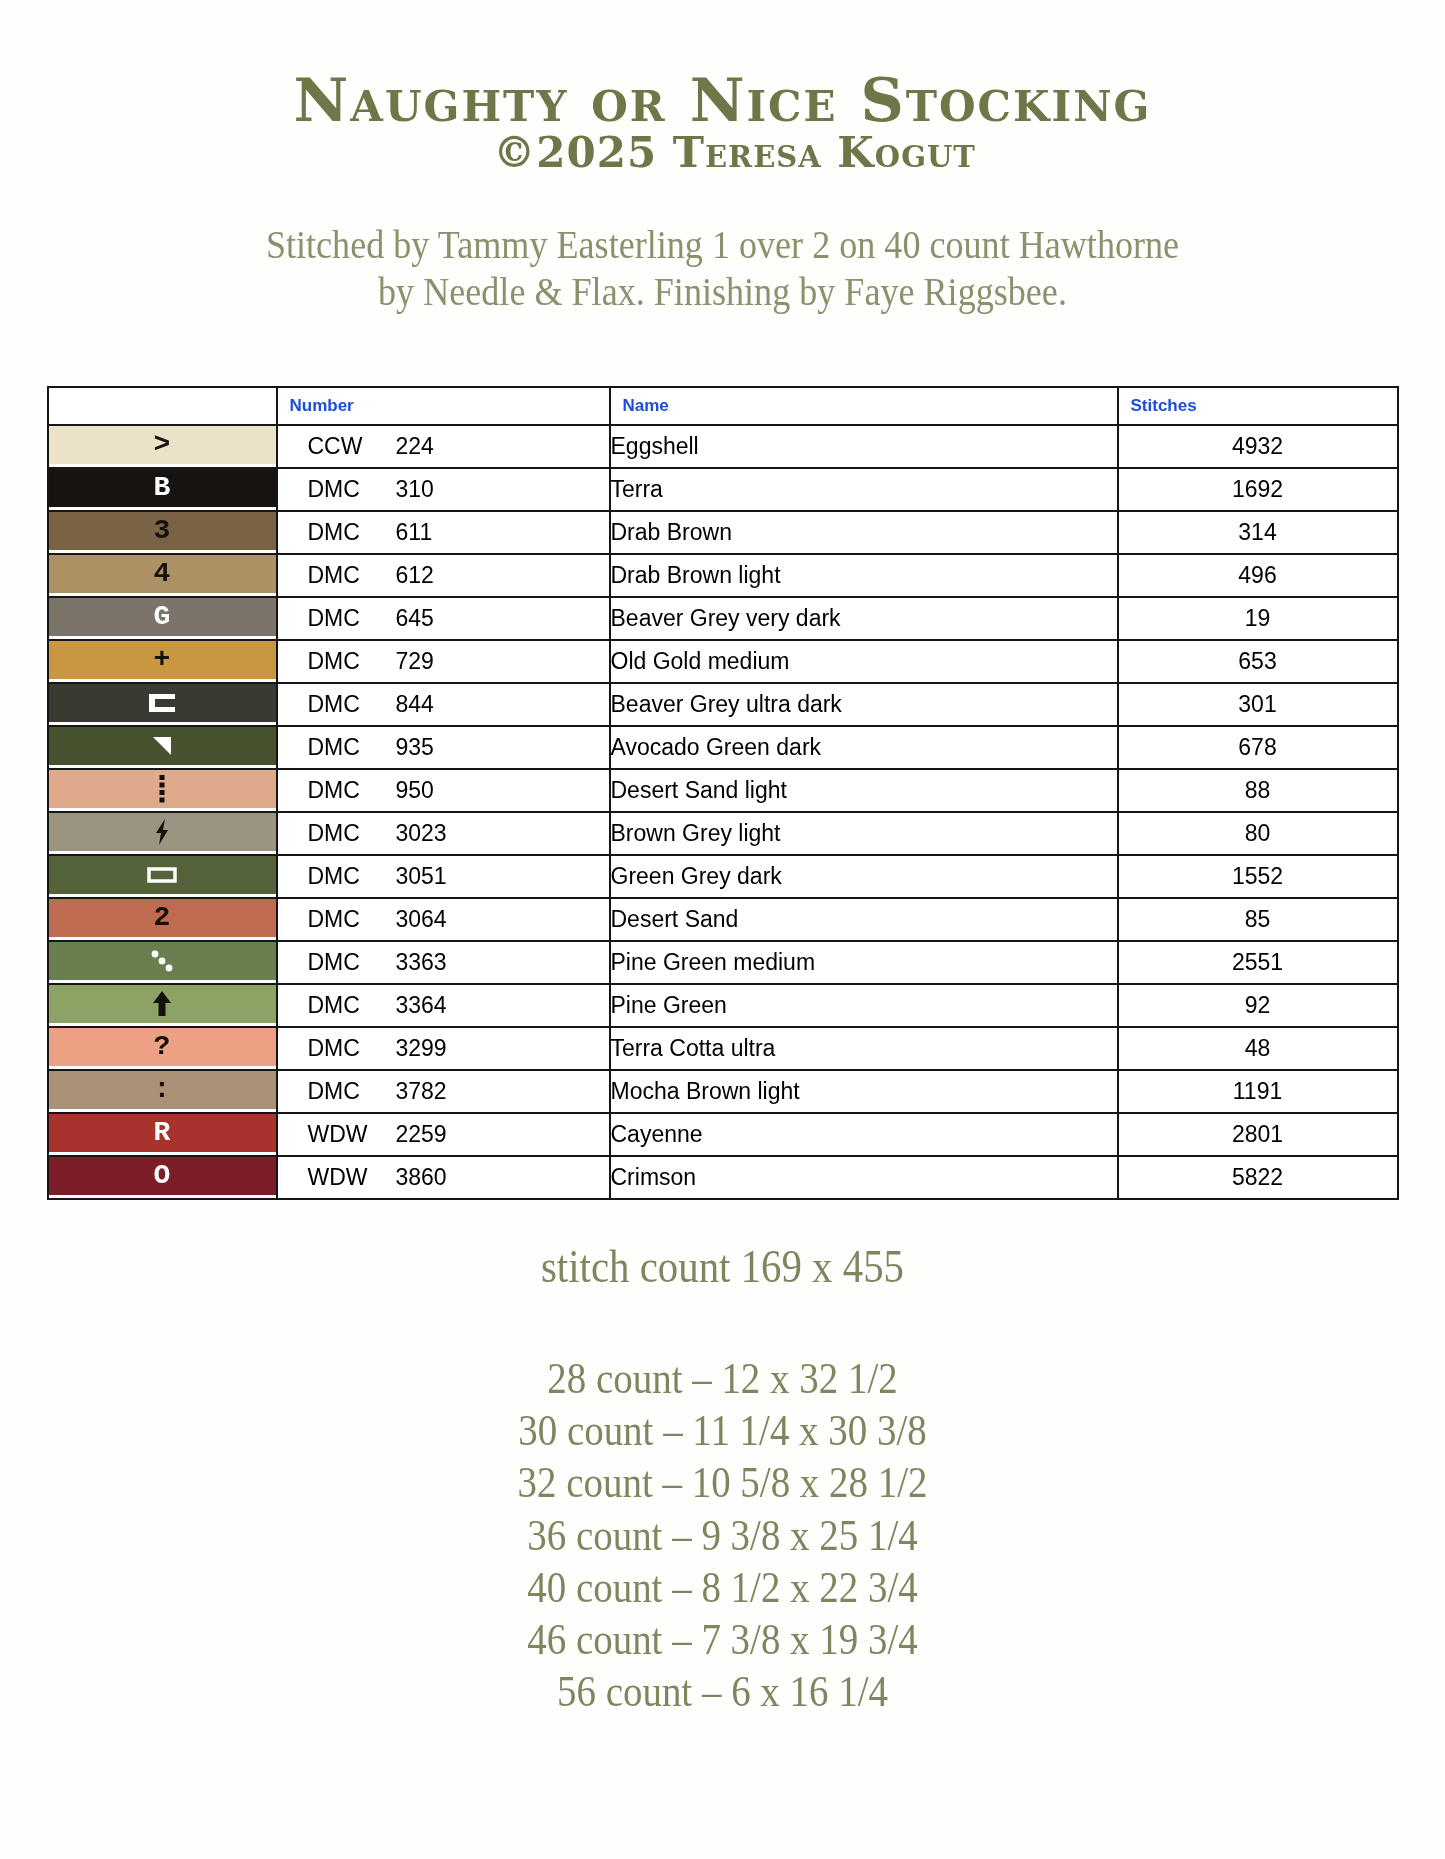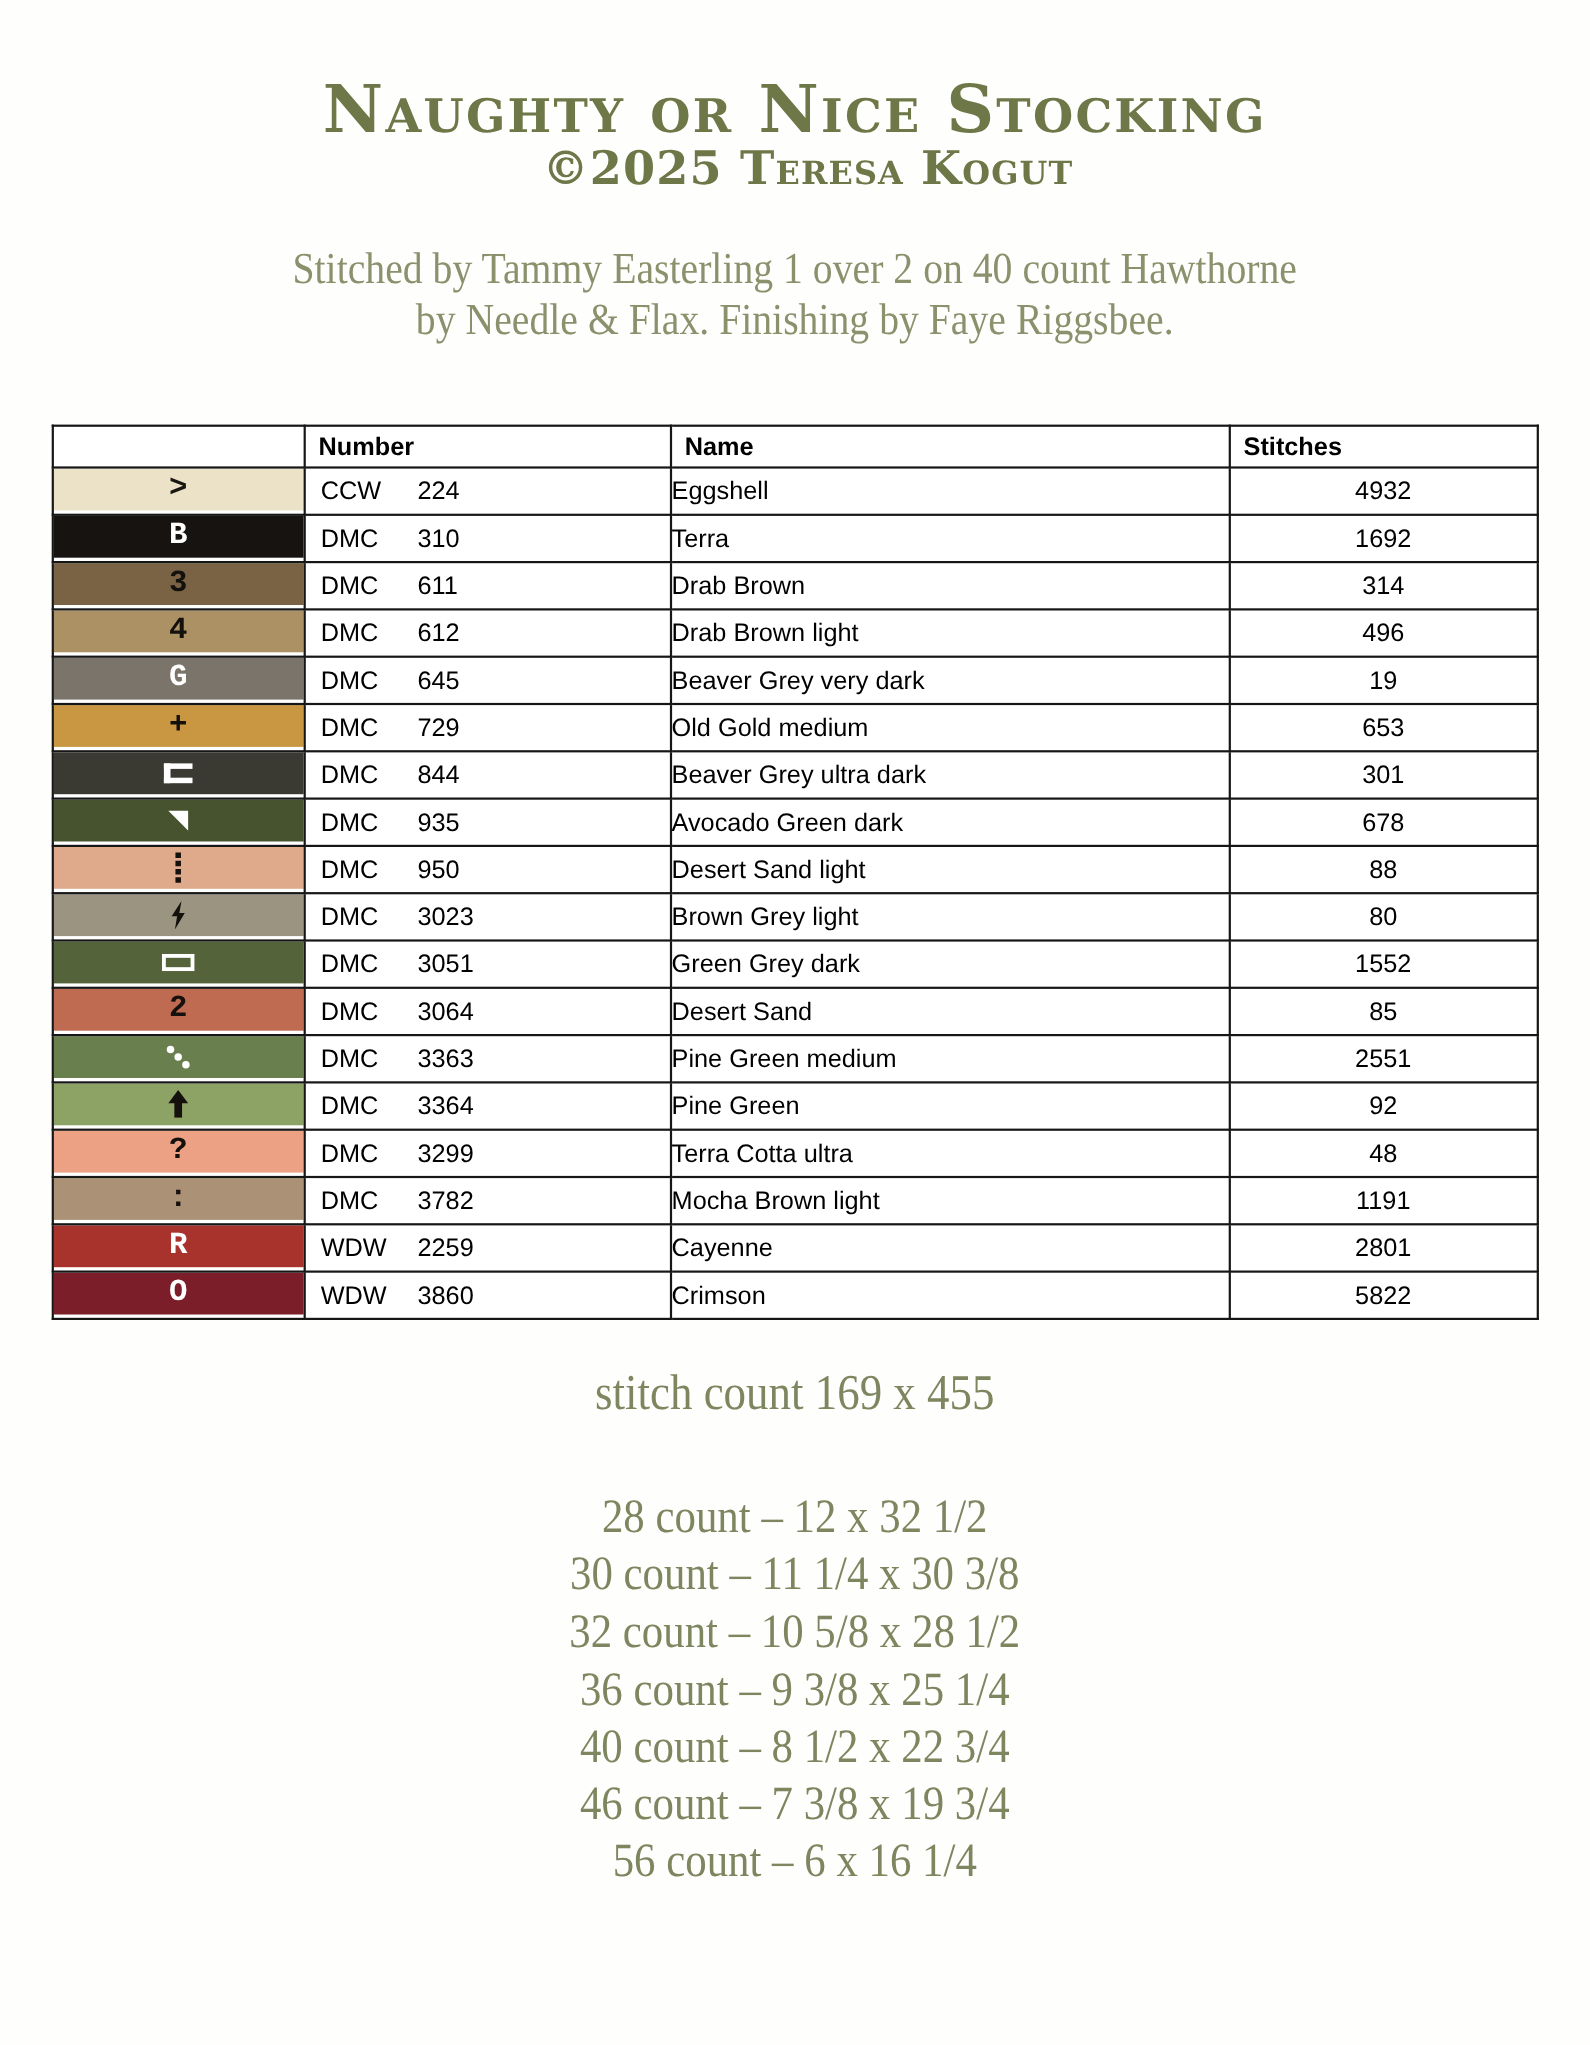--- a/index.html
+++ b/index.html
@@ -54,44 +54,44 @@
   table.key col.c-stitch  { width:280px; }
   table.key th, table.key td {
     border:2px solid #161616;
     padding:0;
     background:#ffffff;
   }
   table.key thead th {
     height:36px;
     text-align:left;
     font-weight:bold;
-    font-size:23px;
+    font-size:17px;
     padding-left:12px;
-    color:#000000;
+    color:#1d4ed8;
   }
   table.key tbody td { height:41px; font-size:23px; color:#000; }
   td.swatch-cell { vertical-align:top; }
   .swatch {
     height:38px;
     margin-bottom:3px;
     display:flex;
     align-items:center;
     justify-content:center;
   }
   .symbol-glyph {
     font-family:"Liberation Mono", monospace;
     font-weight:bold;
     font-size:28px;
     line-height:1;
   }
   .symbol-svg { display:flex; align-items:center; justify-content:center; }
   td.number-cell .brand {
     display:inline-block;
     width:88px;
-    padding-left:14px;
+    padding-left:30px;
   }
   td.name-cell { padding-left:12px; }
   td.stitches-cell { text-align:center; padding-right:8px; }
   .stitch-count {
     margin-top:42px;
     text-align:center;
     font-family:"Liberation Serif", serif;
     font-size:43px;
     color:#7e8660;
     transform:scale(0.95,1.06);

